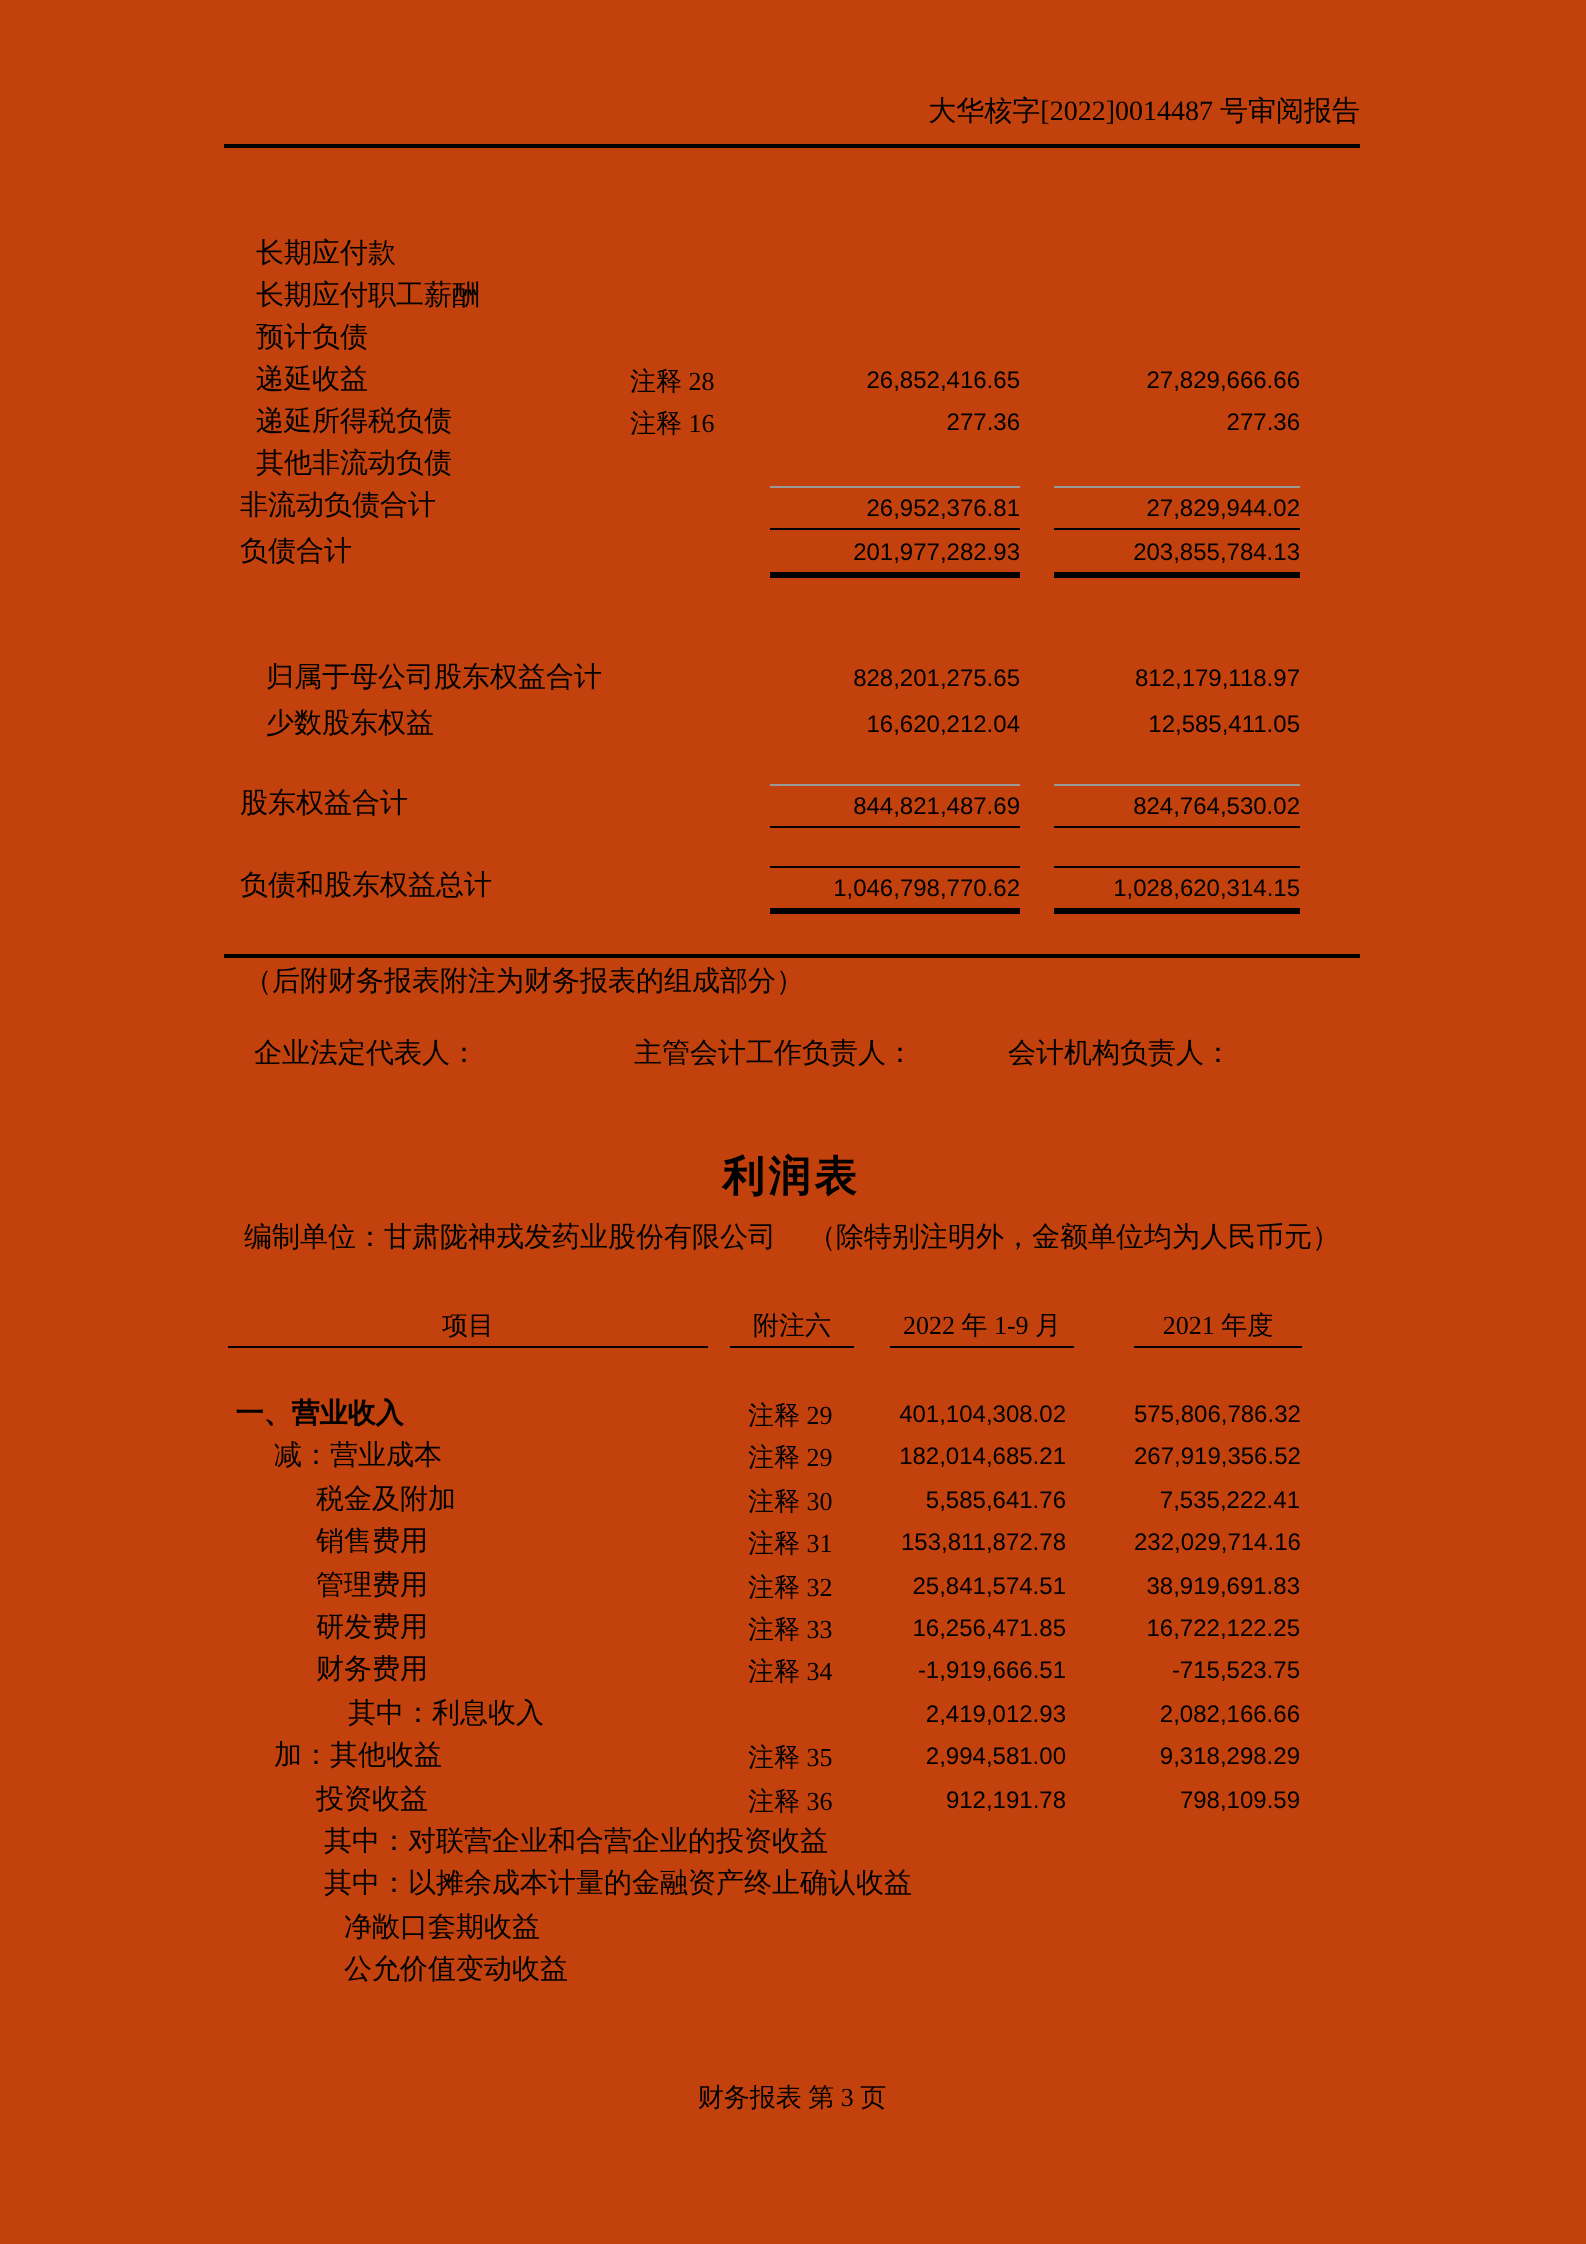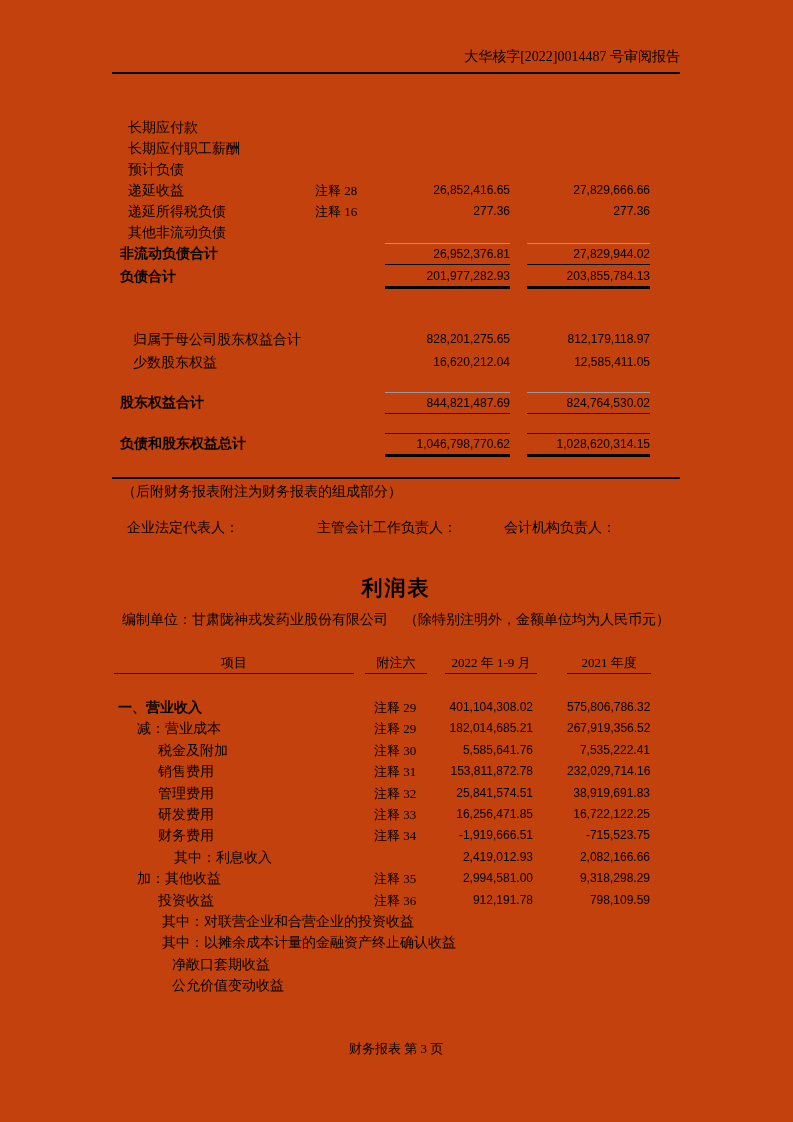--- a/index.html
+++ b/index.html
@@ -16,21 +16,21 @@
   
   .doc-header {
     position: absolute; left: 112px; top: 48px; width: 568px;
     text-align: right; font-size: 14px; line-height: 18px;
     padding-bottom: 6px; border-bottom: 2px solid #000;
     white-space: nowrap;
   }
   
   .brow { position: absolute; left: 112px; width: 568px; height: 22px; }
   .lbl  { position: absolute; top: 0; font-size: 14px; line-height: 22px; white-space: nowrap; }
-  .bold .lbl { font-weight: bold; text-align: right; }
+  .bold .lbl { font-weight: normal; text-align: right; }
   .note { position: absolute; left: 203px; top: 0; width: 90px; font-size: 13px; line-height: 22px; white-space: nowrap; }
   .v {
     position: absolute; top: 0; text-align: right;
     font-family: "Liberation Sans", sans-serif; font-size: 12px;
     line-height: 17px; padding: 2px 0 1px; white-space: nowrap;
   }
   .v.c1 { left: 273px; width: 125px; }
   .v.c2 { left: 415px; width: 123px; }
   .lt  { border-top: 1px solid #999; }
   .ltb { border-top: 1px solid #000; }

